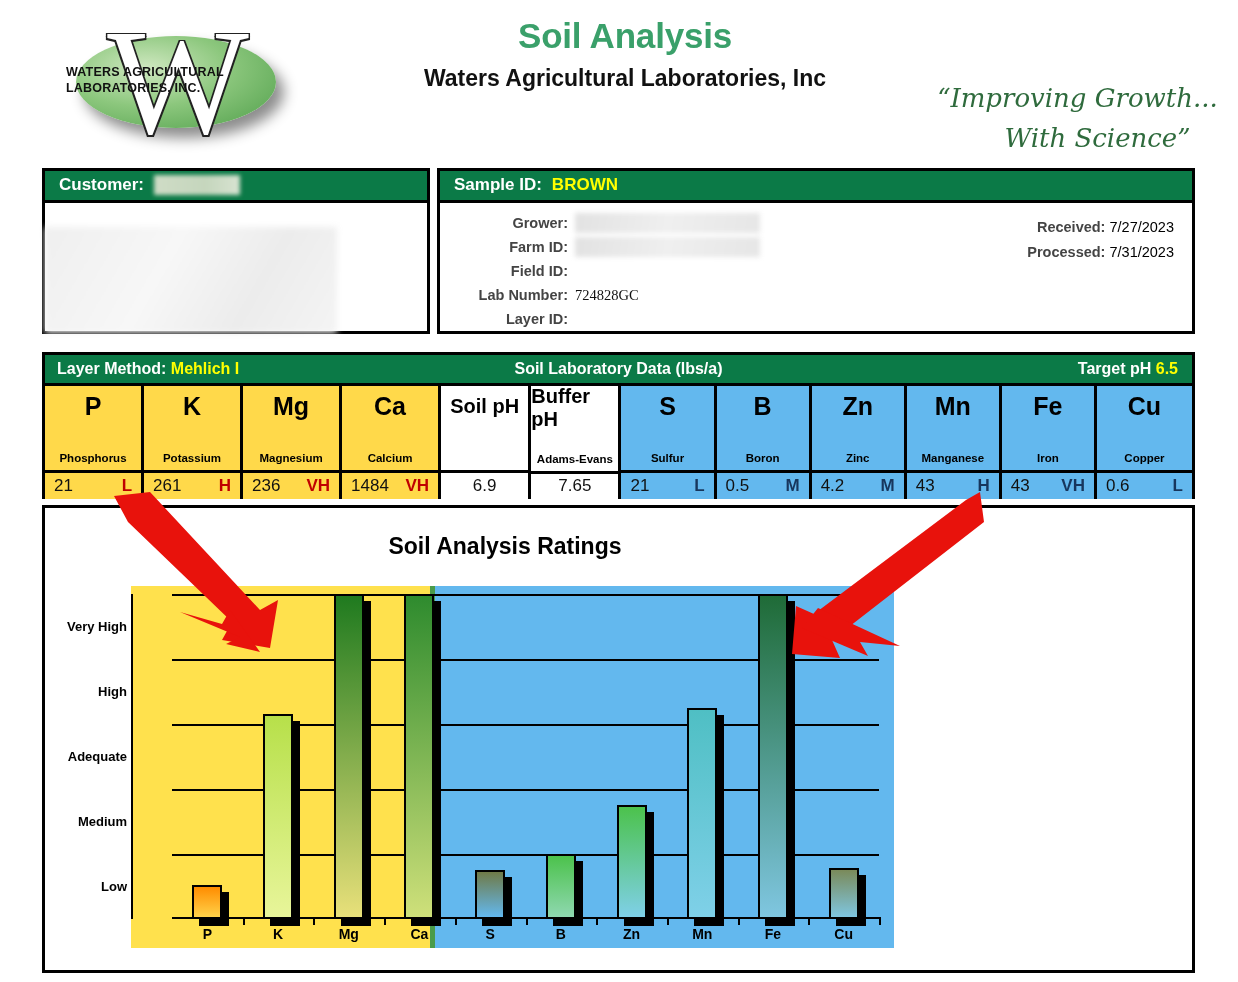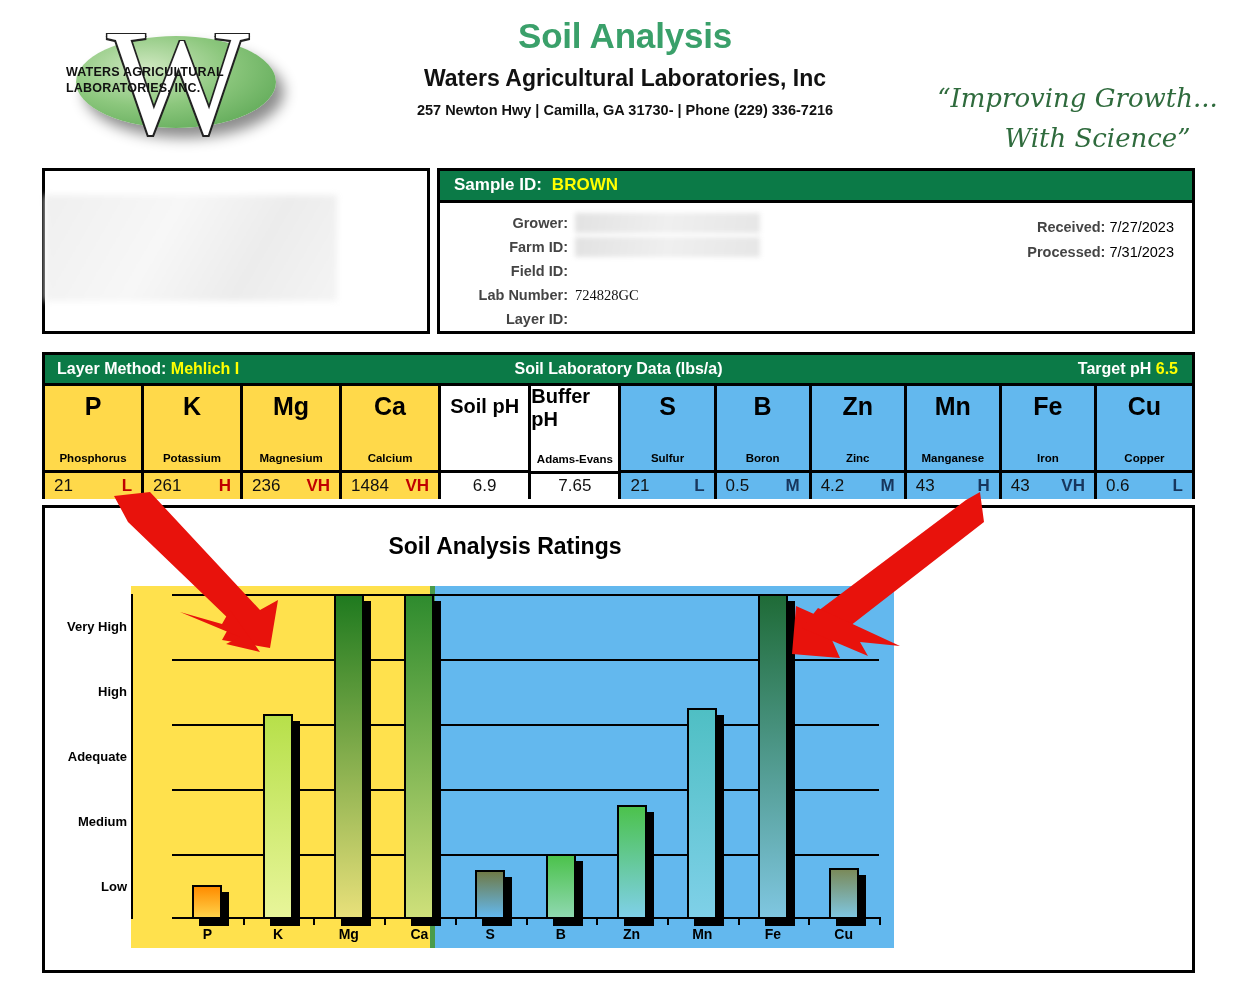--- a/index.html
+++ b/index.html
@@ -104,30 +104,33 @@
     <div class="logo-w">W</div>
     <div class="logo-text">
       <span>WATERS AGRICULTURAL</span><br>
       <span>LABORATORIES, INC.</span>
     </div>
   </div>
 
   <div class="title-block">
     <div class="main-title">Soil Analysis</div>
     <div class="sub-title">Waters Agricultural Laboratories, Inc</div>
-    <div class="addr">257 Newton Hwy  |  Camilla, GA 31730-  |  Phone (229) 336-7216</div>
   </div>
 
   <div class="tagline">
     <span>“Improving Growth...</span>
     <span class="l2">With Science”</span>
   </div>
 </div>
 
 <div class="panel" id="customer-panel">
+  <div class="panel-head">
+    <span>Customer:</span>
+    <span class="redact" style="width:86px;height:20px;"></span>
+  </div>
   <div class="body">
     <div class="redact-block"></div>
   </div>
 </div>
 
 <div class="panel" id="sample-panel">
   <div class="panel-head">
     <span>Sample ID:</span>
     <span class="val-yellow">BROWN</span>
   </div>

